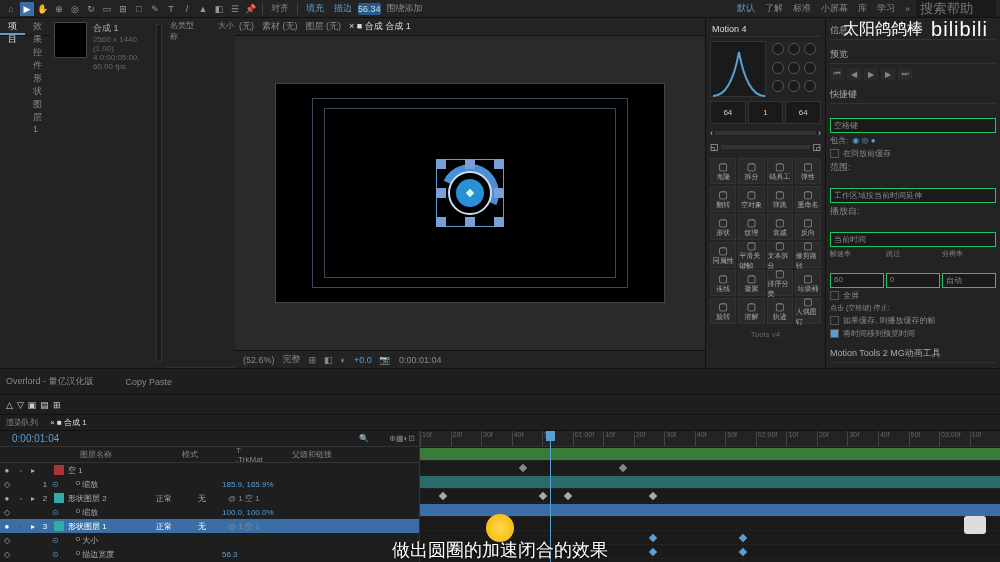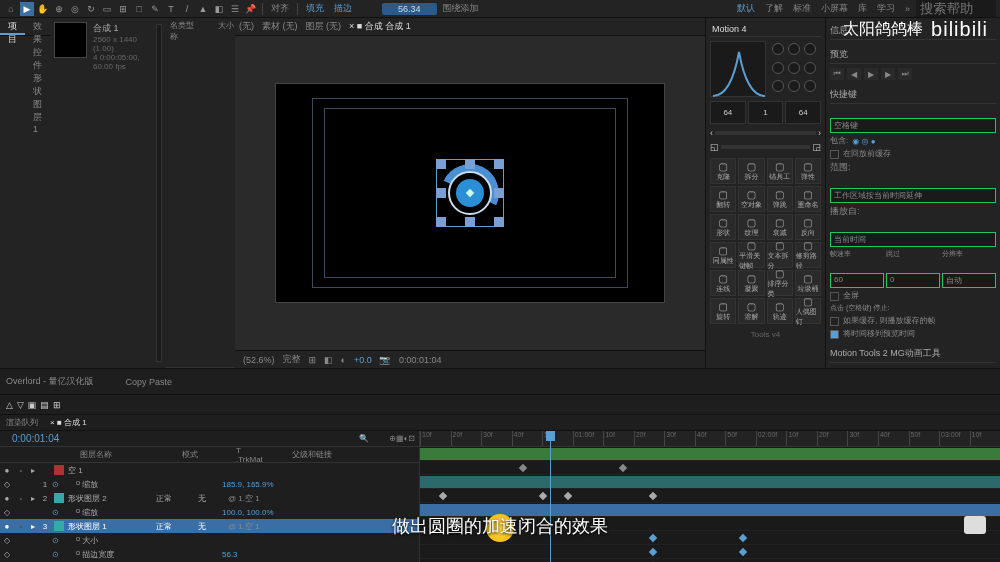--- a/index.html
+++ b/index.html
@@ -3,21 +3,21 @@
 <meta charset="utf-8">
 <style>
 * { margin: 0; padding: 0; box-sizing: border-box; font-family: "Microsoft YaHei", Arial, sans-serif; }
 body { background: #1a1a1a; color: #ccc; width: 1000px; height: 562px; overflow: hidden; font-size: 9px; position: relative; }
 .toolbar { height: 18px; background: #232323; display: flex; align-items: center; padding: 0 4px; gap: 2px; border-bottom: 1px solid #111; }
 .toolbar .tool { width: 14px; height: 14px; display: flex; align-items: center; justify-content: center; color: #999; cursor: pointer; }
 .toolbar .tool.active { background: #3a6ea5; color: #fff; }
 .toolbar .label { color: #888; padding: 0 4px; }
 .toolbar .link { color: #5a9fd4; padding: 0 4px; }
 .toolbar .sep { width: 1px; height: 12px; background: #444; margin: 0 2px; }
-.toolbar .time-badge { background: #2a5a8a; color: #cde; padding: 1px 16px; border-radius: 2px; margin-left: 24px; }
+.toolbar .time-badge { background: #2a5a8a; color: #cde; padding: 1px 0; border-radius: 2px; }
 .toolbar .spacer { flex: 1; }
 .toolbar .search { background: #1a1a1a; border: none; color: #888; padding: 1px 4px; width: 80px; }
 
 .main { display: flex; height: 350px; }
 .left-panel { width: 235px; background: #232323; display: flex; flex-direction: row; }
 .tabs { display: flex; height: 18px; border-bottom: 1px solid #111; }
 .tab { padding: 2px 8px; color: #888; cursor: pointer; }
 .tab.active { color: #ddd; border-bottom: 2px solid #5a9fd4; }
 .proj-info { display: flex; padding: 4px; gap: 6px; }
 .proj-thumb { width: 48px; height: 36px; background: #000; border: 1px solid #444; }
@@ -65,21 +65,21 @@
 .slider-track { flex: 1; height: 4px; background: #333; }
 .btn-grid { display: grid; grid-template-columns: repeat(4, 1fr); gap: 2px; margin-top: 6px; }
 .btn-cell { height: 26px; background: #2a2a2a; display: flex; flex-direction: column; align-items: center; justify-content: center; color: #aaa; font-size: 7px; border: 1px solid #333; }
 .btn-cell .icon { font-size: 10px; }
 .motion-footer { text-align: center; color: #666; margin-top: 6px; font-size: 8px; }
 
 .info-panel { flex: 1; border-left: 1px solid #111; padding: 4px; color: #888; overflow: hidden; }
 .info-panel .sec { margin-bottom: 6px; }
 .info-panel .sec-title { color: #aaa; padding: 2px 0; border-bottom: 1px solid #333; }
 .info-panel .field { background: #1a1a1a; border: 1px solid #22c55e; padding: 1px 3px; margin-top: 14px; font-size: 8px; }
-.cb-row { display: flex; align-items: flex-end; gap: 4px; margin-top: 2px; font-size: 8px; }
+.cb-row { display: flex; align-items: center; gap: 4px; margin-top: 2px; font-size: 8px; }
 .cb { width: 9px; height: 9px; border: 1px solid #555; }
 .cb.checked { background: #5a9fd4; }
 .arrow-grid { display: grid; grid-template-columns: repeat(5, 14px); gap: 2px; margin-top: 4px; }
 .arrow-btn { height: 12px; background: #2a2a2a; border: 1px solid #444; display: flex; align-items: center; justify-content: center; font-size: 8px; }
 .transport { display: flex; gap: 3px; margin-top: 4px; }
 .t-btn { width: 14px; height: 12px; background: #2a2a2a; display: flex; align-items: center; justify-content: center; font-size: 8px; }
 
 .timeline-area { height: 194px; background: #1e1e1e; border-top: 1px solid #111; display: flex; flex-direction: column; }
 .tl-top { height: 26px; display: flex; align-items: center; padding: 0 6px; gap: 6px; border-bottom: 1px solid #111; }
 .tl-tabs { display: flex; height: 16px; padding-left: 6px; align-items: center; gap: 12px; color: #888; border-bottom: 1px solid #111; font-size: 8px; }
@@ -109,21 +109,21 @@
 .playhead-head { position: absolute; top: 0; left: -4px; width: 9px; height: 10px; background: #5a9fd4; }
 .track-row { height: 14px; position: relative; border-bottom: 1px solid #222; }
 .bar { position: absolute; height: 12px; top: 1px; }
 .bar.green { background: #3a7a3a; } .bar.teal { background: #2a6a6a; }
 .kf { position: absolute; width: 6px; height: 6px; background: #888; transform: rotate(45deg); top: 4px; }
 .kf.blue { background: #5a9fd4; } .kf.hourglass { background: #aaa; border-radius: 0; }
 .scrubber { position: absolute; bottom: 20px; left: 50%; width: 28px; height: 28px; background: radial-gradient(circle, #ffd94a, #f5b400); border-radius: 50%; transform: translateX(-50%); }
 
 .watermark { position: absolute; top: 18px; right: 12px; color: #fff; font-size: 16px; font-weight: normal; display: flex; align-items: center; gap: 8px; }
 .bili { font-size: 20px; letter-spacing: 1px; }
-.subtitle { position: absolute; bottom: 24px; left: 50%; transform: translateX(-50%); color: #fff; font-size: 18px; font-weight: 500; text-shadow: 0 1px 3px #000; }
+.subtitle { position: absolute; bottom: 0; left: 50%; transform: translateX(-50%); color: #fff; font-size: 18px; font-weight: 500; text-shadow: 0 1px 3px #000; }
 .tv-icon { position: absolute; bottom: 28px; right: 14px; width: 22px; height: 18px; background: #ddd; border-radius: 3px; }
 </style>
 </head>
 <body>
 
 <div class="toolbar">
   <div class="tool">⌂</div>
   <div class="tool active">▶</div>
   <div class="tool">✋</div>
   <div class="tool">⊕</div>

